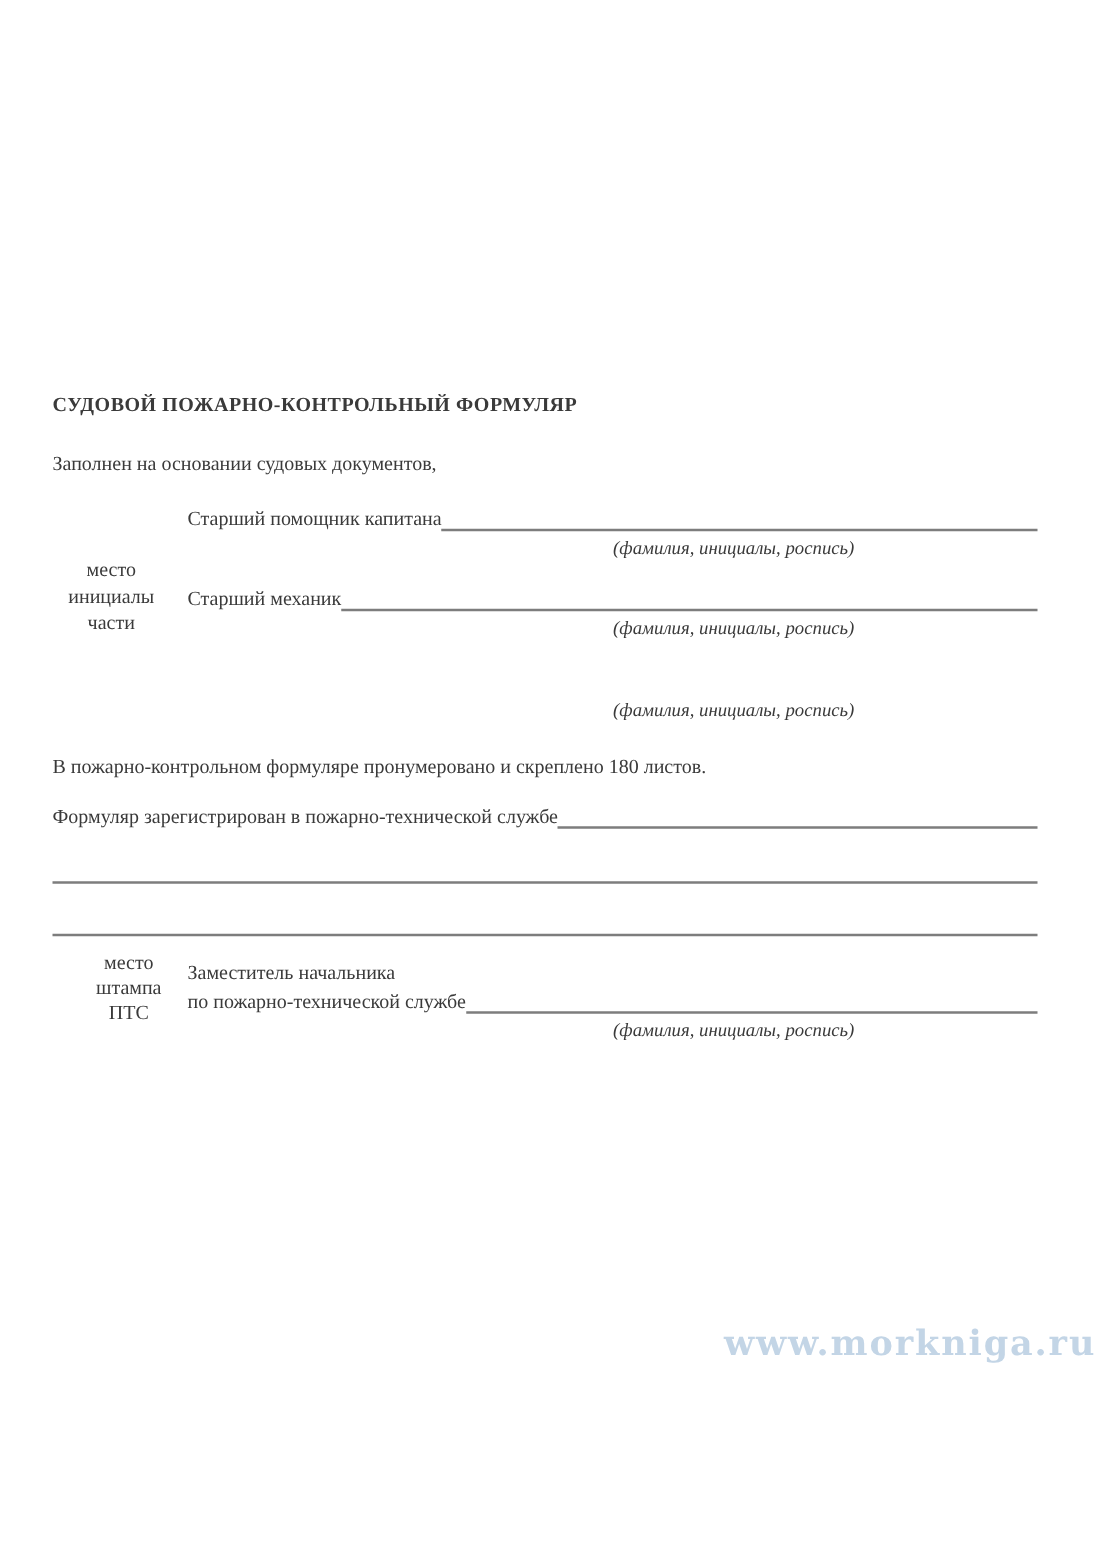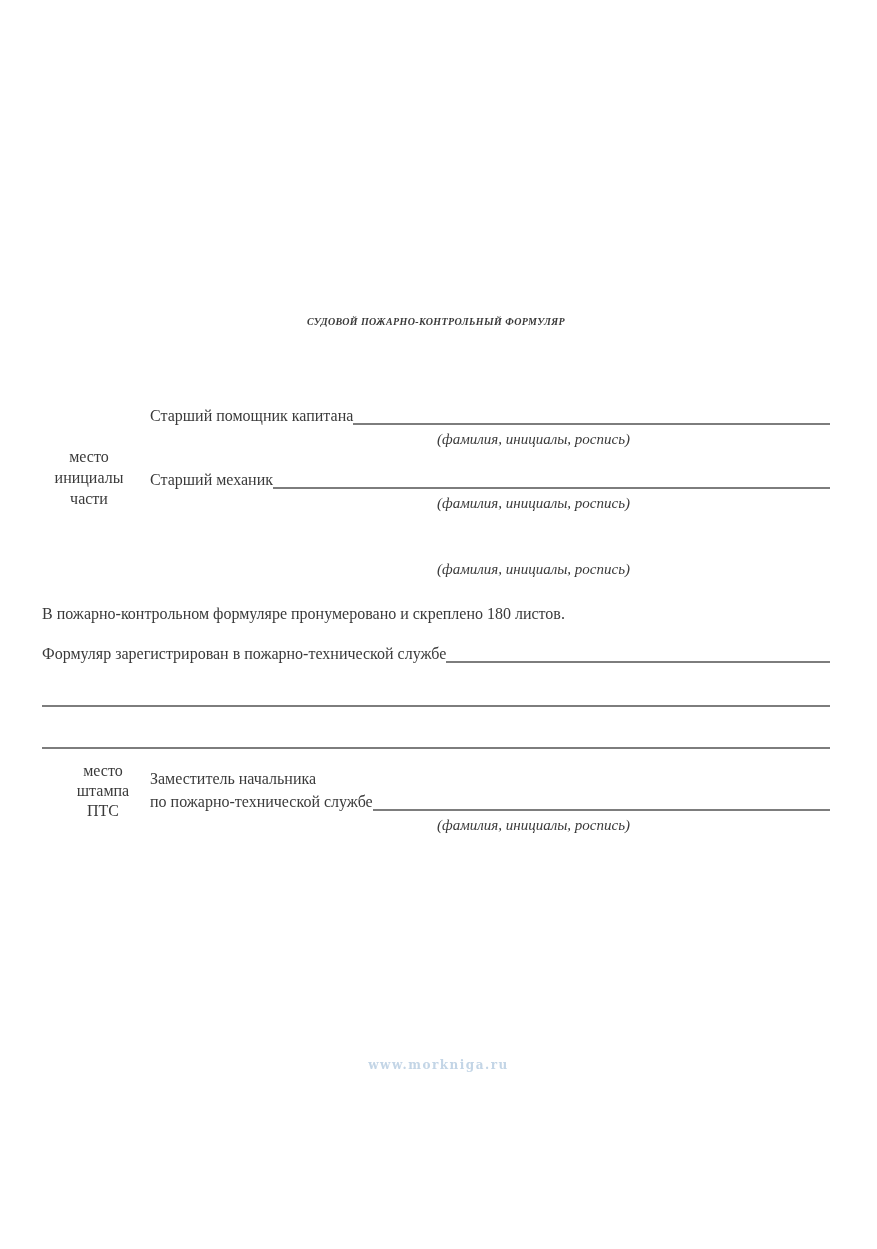--- a/index.html
+++ b/index.html
@@ -11,25 +11,24 @@
     margin: 0 auto;
     background: var(--background, #ffffff);
     color: var(--text, #3a3a3a);
     font-family: "Liberation Serif", serif;
     font-size: 16px;
     overflow: hidden;
   }
   .title {
     position: absolute;
     top: 316px; left: 42px; width: 788px;
-    text-align: center;
+    text-align: left;
     font-weight: 700;
-    font-size: 10px;
+    font-size: 16px;
     letter-spacing: 0.4px;
-    font-style: italic;
   }
   .intro { position: absolute; top: 363px; left: 42px; }
   .stamp { position: absolute; text-align: center; }
   .seal-stamp { top: 446px; left: 50px; width: 78px; line-height: 21px; }
   .pts-stamp  { top: 761px; left: 65px; width: 76px; line-height: 20px; }
   .sig-row {
     position: absolute;
     display: flex;
     height: 18px;
     left: 150px; right: 47px;
@@ -37,55 +36,56 @@
   .sig-row .label { white-space: nowrap; line-height: 18px; }
   .sig-row .fill  { flex: 1 1 auto; border-bottom: 2px solid var(--rule, #7d7d7d); }
   .row1 { top: 407px; }
   .row2 { top: 471px; }
   .row3 { top: 537px; }
   .reg-row    { top: 645px; left: 42px; }
   .deputy-row { top: 793px; }
   .hint {
     position: absolute;
     left: 437px; width: 300px;
-    text-align: left;
+    text-align: center;
     font-style: italic;
     font-size: 15px;
   }
   .hint1 { top: 431px; }
   .hint2 { top: 495px; }
   .hint3 { top: 561px; }
   .hint4 { top: 817px; }
   .sheets { position: absolute; top: 605px; left: 42px; }
   .rule {
     position: absolute;
     left: 42px; right: 47px;
     border-top: 2px solid var(--rule, #7d7d7d);
   }
   .rule1 { top: 705px; }
   .rule2 { top: 747px; }
   .deputy-line1 { position: absolute; top: 770px; left: 150px; }
   .watermark {
     position: absolute;
     top: 1058px; left: 0; width: 100%;
-    text-align: center;
+    text-align: right;
     font-family: "DejaVu Serif", serif;
     font-weight: 700;
-    font-size: 12px;
+    font-size: 28px;
     letter-spacing: 1.5px;
     color: var(--watermark, #c3d5e6);
   }
 </style>
 </head>
 <body>
 
 <div class="page">
 
   <div class="title">СУДОВОЙ ПОЖАРНО-КОНТРОЛЬНЫЙ ФОРМУЛЯР</div>
 
+  <div class="intro">Заполнен на основании судовых документов,</div>
 
   <div class="stamp seal-stamp">
     <div>место</div>
     <div>инициалы</div>
     <div>части</div>
   </div>
 
   <div class="sig-row row1">
     <span class="label">Старший помощник капитана</span>
     <span class="fill"></span>

